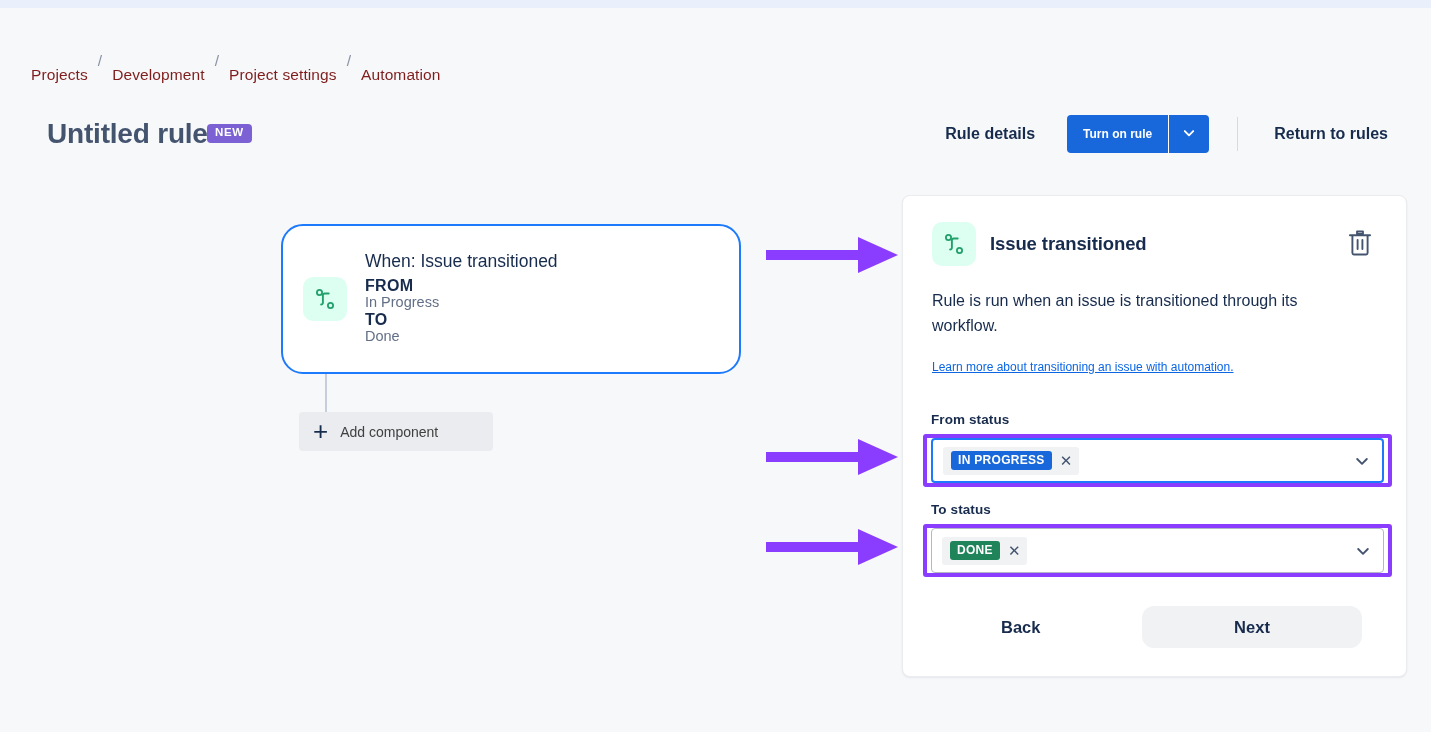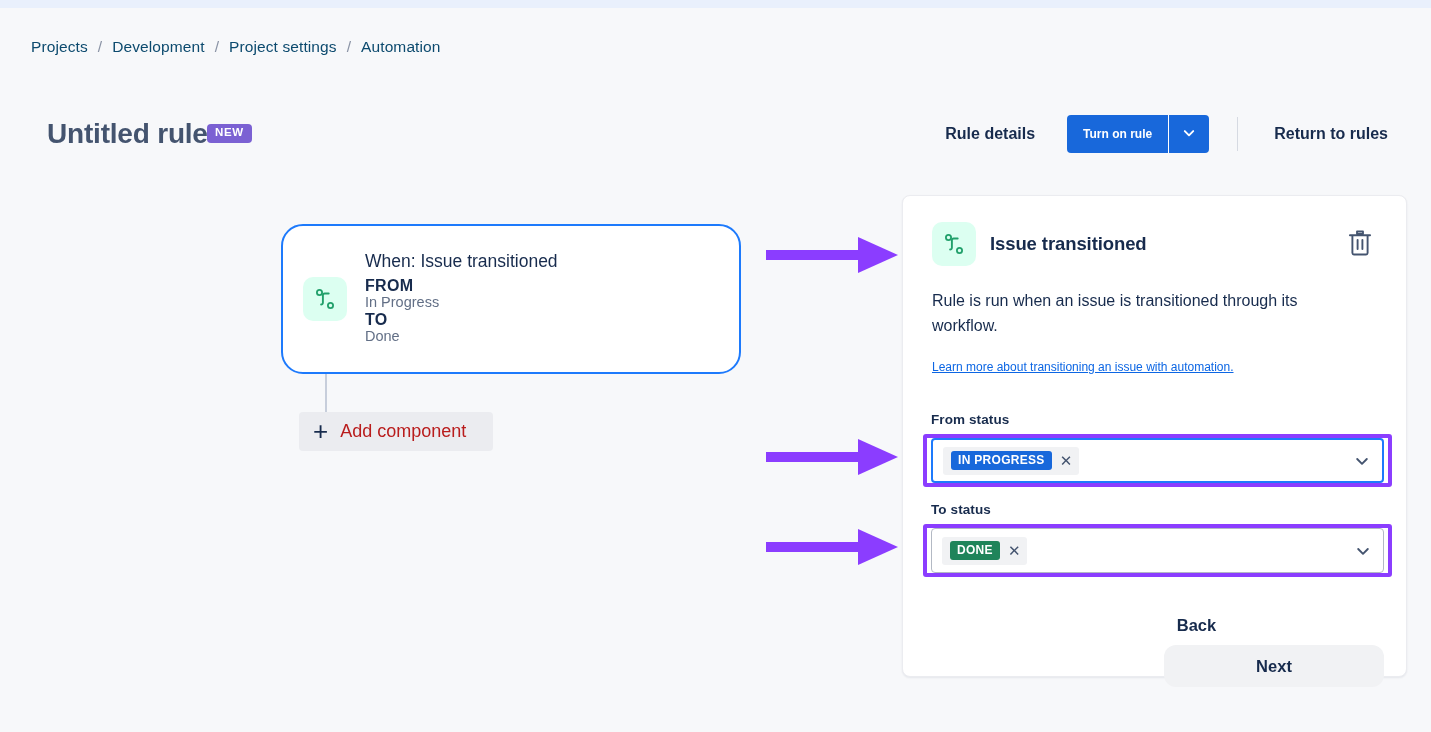--- a/index.html
+++ b/index.html
@@ -31,23 +31,24 @@
     position: absolute;
     top: 38px;
     left: 31px;
     display: flex;
     align-items: center;
     font-size: 15.5px;
     color: #44546F;
     letter-spacing: .1px;
   }
   #breadcrumb .crumb {
-    color: #0c4a6e;
+    color: #7f1d1d;
     text-decoration: none;
     white-space: nowrap;
+    margin-top: 28px;
   }
   #breadcrumb .sep {
     color: #8A93A5;
     margin: 0 10px;
   }
 
   
   #title-row {
     position: absolute;
     top: 112px;
@@ -219,22 +220,22 @@
   }
   #add-component-button .plus {
     font-size: 26px;
     font-weight: 300;
     color: #172B4D;
     line-height: 1;
     margin-right: 12px;
     margin-top: -2px;
   }
   #add-component-button .label {
-    font-size: 18px;
-    color: #b91c1c;
+    font-size: 14px;
+    color: #404040;
   }
 
   
   .annotation-arrow {
     position: absolute;
     height: 40px;
   }
   #arrow-top    { left: 766px; top: 235px; width: 132px; }
   #arrow-from   { left: 766px; top: 437px; width: 132px; }
   #arrow-to     { left: 766px; top: 527px; width: 132px; }
@@ -358,26 +359,25 @@
   }
   .select-chevron {
     margin-left: auto;
     display: flex;
     align-items: center;
   }
 
   
   #panel-footer {
     position: absolute;
-    left: 931px;
+    left: 909px;
     top: 606px;
     width: 453px;
     display: flex;
     align-items: center;
-    flex-direction: column;
   }
   #back-button {
     background: none;
     border: none;
     font-family: inherit;
     font-size: 16.5px;
     font-weight: 600;
     color: #172B4D;
     cursor: pointer;
     padding: 10px 14px;

